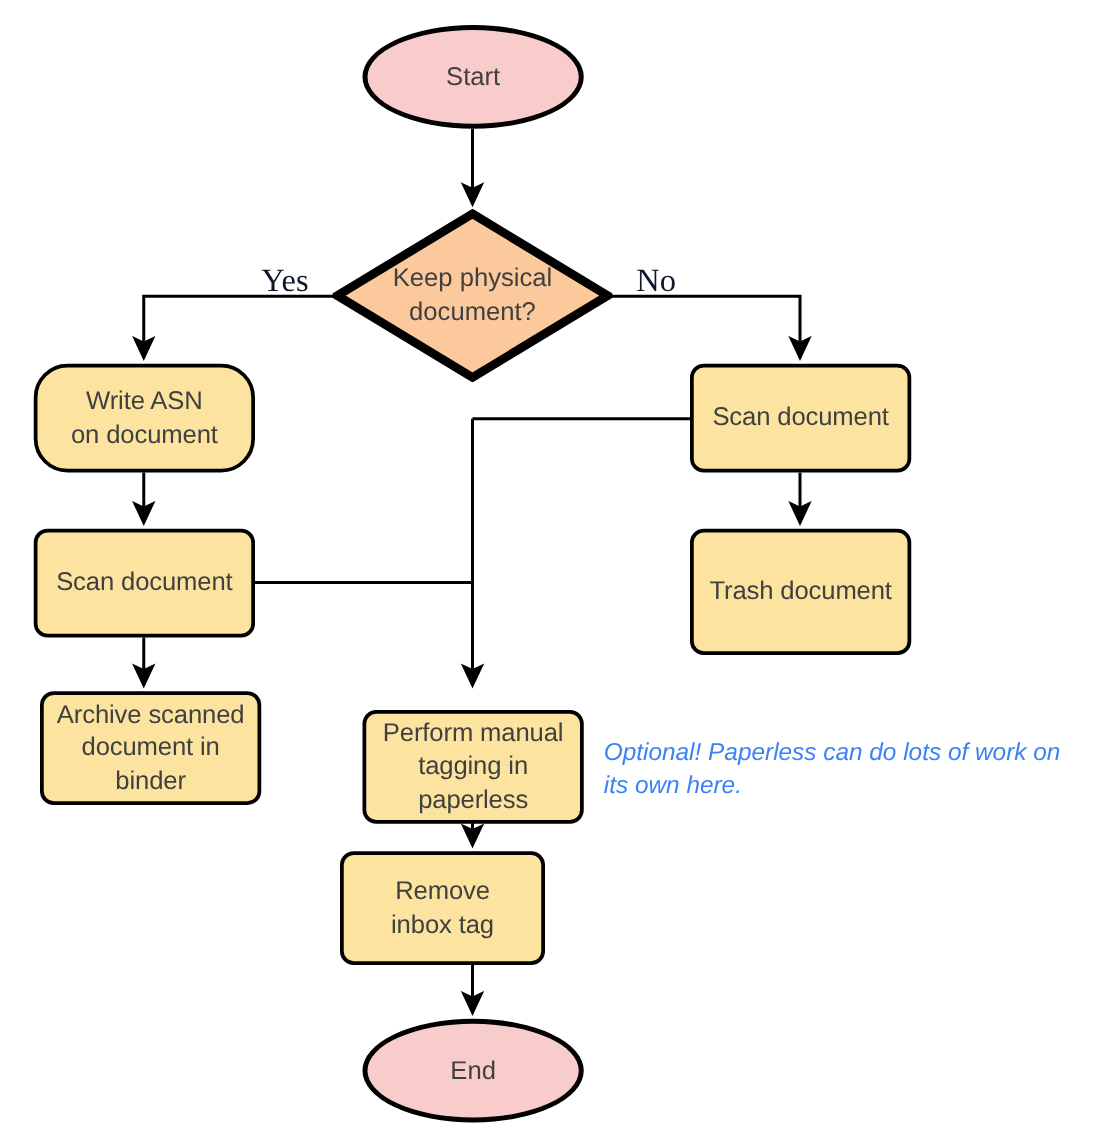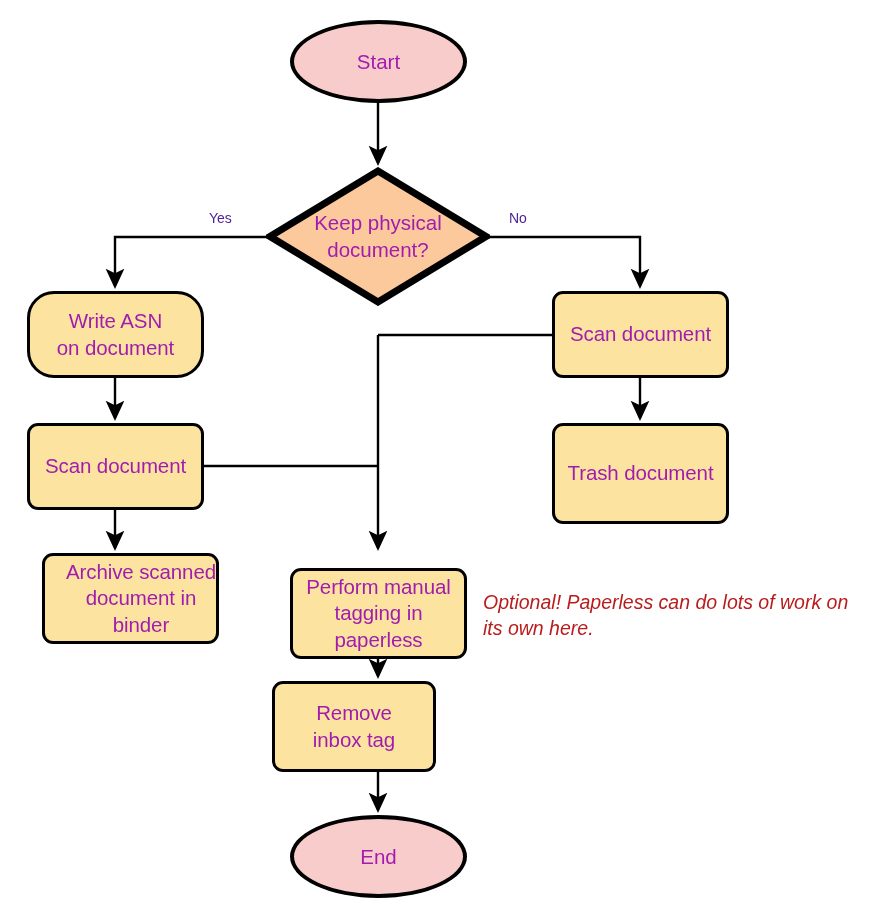--- a/index.html
+++ b/index.html
@@ -25,21 +25,21 @@
     width: 888px;
     height: 907px;
   }
   .node {
     position: absolute;
     box-sizing: border-box;
     display: flex;
     align-items: center;
     justify-content: center;
     text-align: center;
-    color: #a21caf;
+    color: #404040;
     z-index: 2;
   }
   .node-process {
     border: 3px solid #000000;
     border-radius: 11px;
     background: #FCE4A0;
     font-size: 20.5px;
     line-height: 1.27;
     letter-spacing: -0.1px;
   }
@@ -62,31 +62,32 @@
     width: 100%;
     height: 100%;
     z-index: 0;
   }
   .node-decision .decision-label {
     position: relative;
     z-index: 1;
   }
   .edge-label {
     position: absolute;
-    font-size: 14px;
-    color: #4c1d95;
+    font-size: 26px;
+    color: #0f172a;
     white-space: nowrap;
     z-index: 3;
+    font-family: Liberation Serif, serif;
   }
   .note {
     position: absolute;
     font-style: italic;
     font-size: 19.5px;
     line-height: 1.33;
-    color: #b91c1c;
+    color: #3b82f6;
     z-index: 3;
   }
 </style>
 </head>
 <body>
 
 <div id="canvas">
 
   <svg id="edges" viewBox="0 0 888 907" xmlns="http://www.w3.org/2000/svg">
     <defs>
@@ -142,21 +143,21 @@
     <div>
       <div>Write ASN</div>
       <div>on document</div>
     </div>
   </div>
 
   <div class="node node-process" style="left:27px; top:423px; width:177px; height:87px;">
     <span>Scan document</span>
   </div>
 
-  <div class="node node-process" style="left:42px; top:553px; width:177px; height:91px;justify-content:flex-end;">
+  <div class="node node-process" style="left:32px; top:553px; width:177px; height:91px;">
     <div>
       <div>Archive scanned</div>
       <div>document in</div>
       <div>binder</div>
     </div>
   </div>
 
   <div class="node node-process" style="left:552px; top:291px; width:177px; height:87px;">
     <span>Scan document</span>
   </div>

